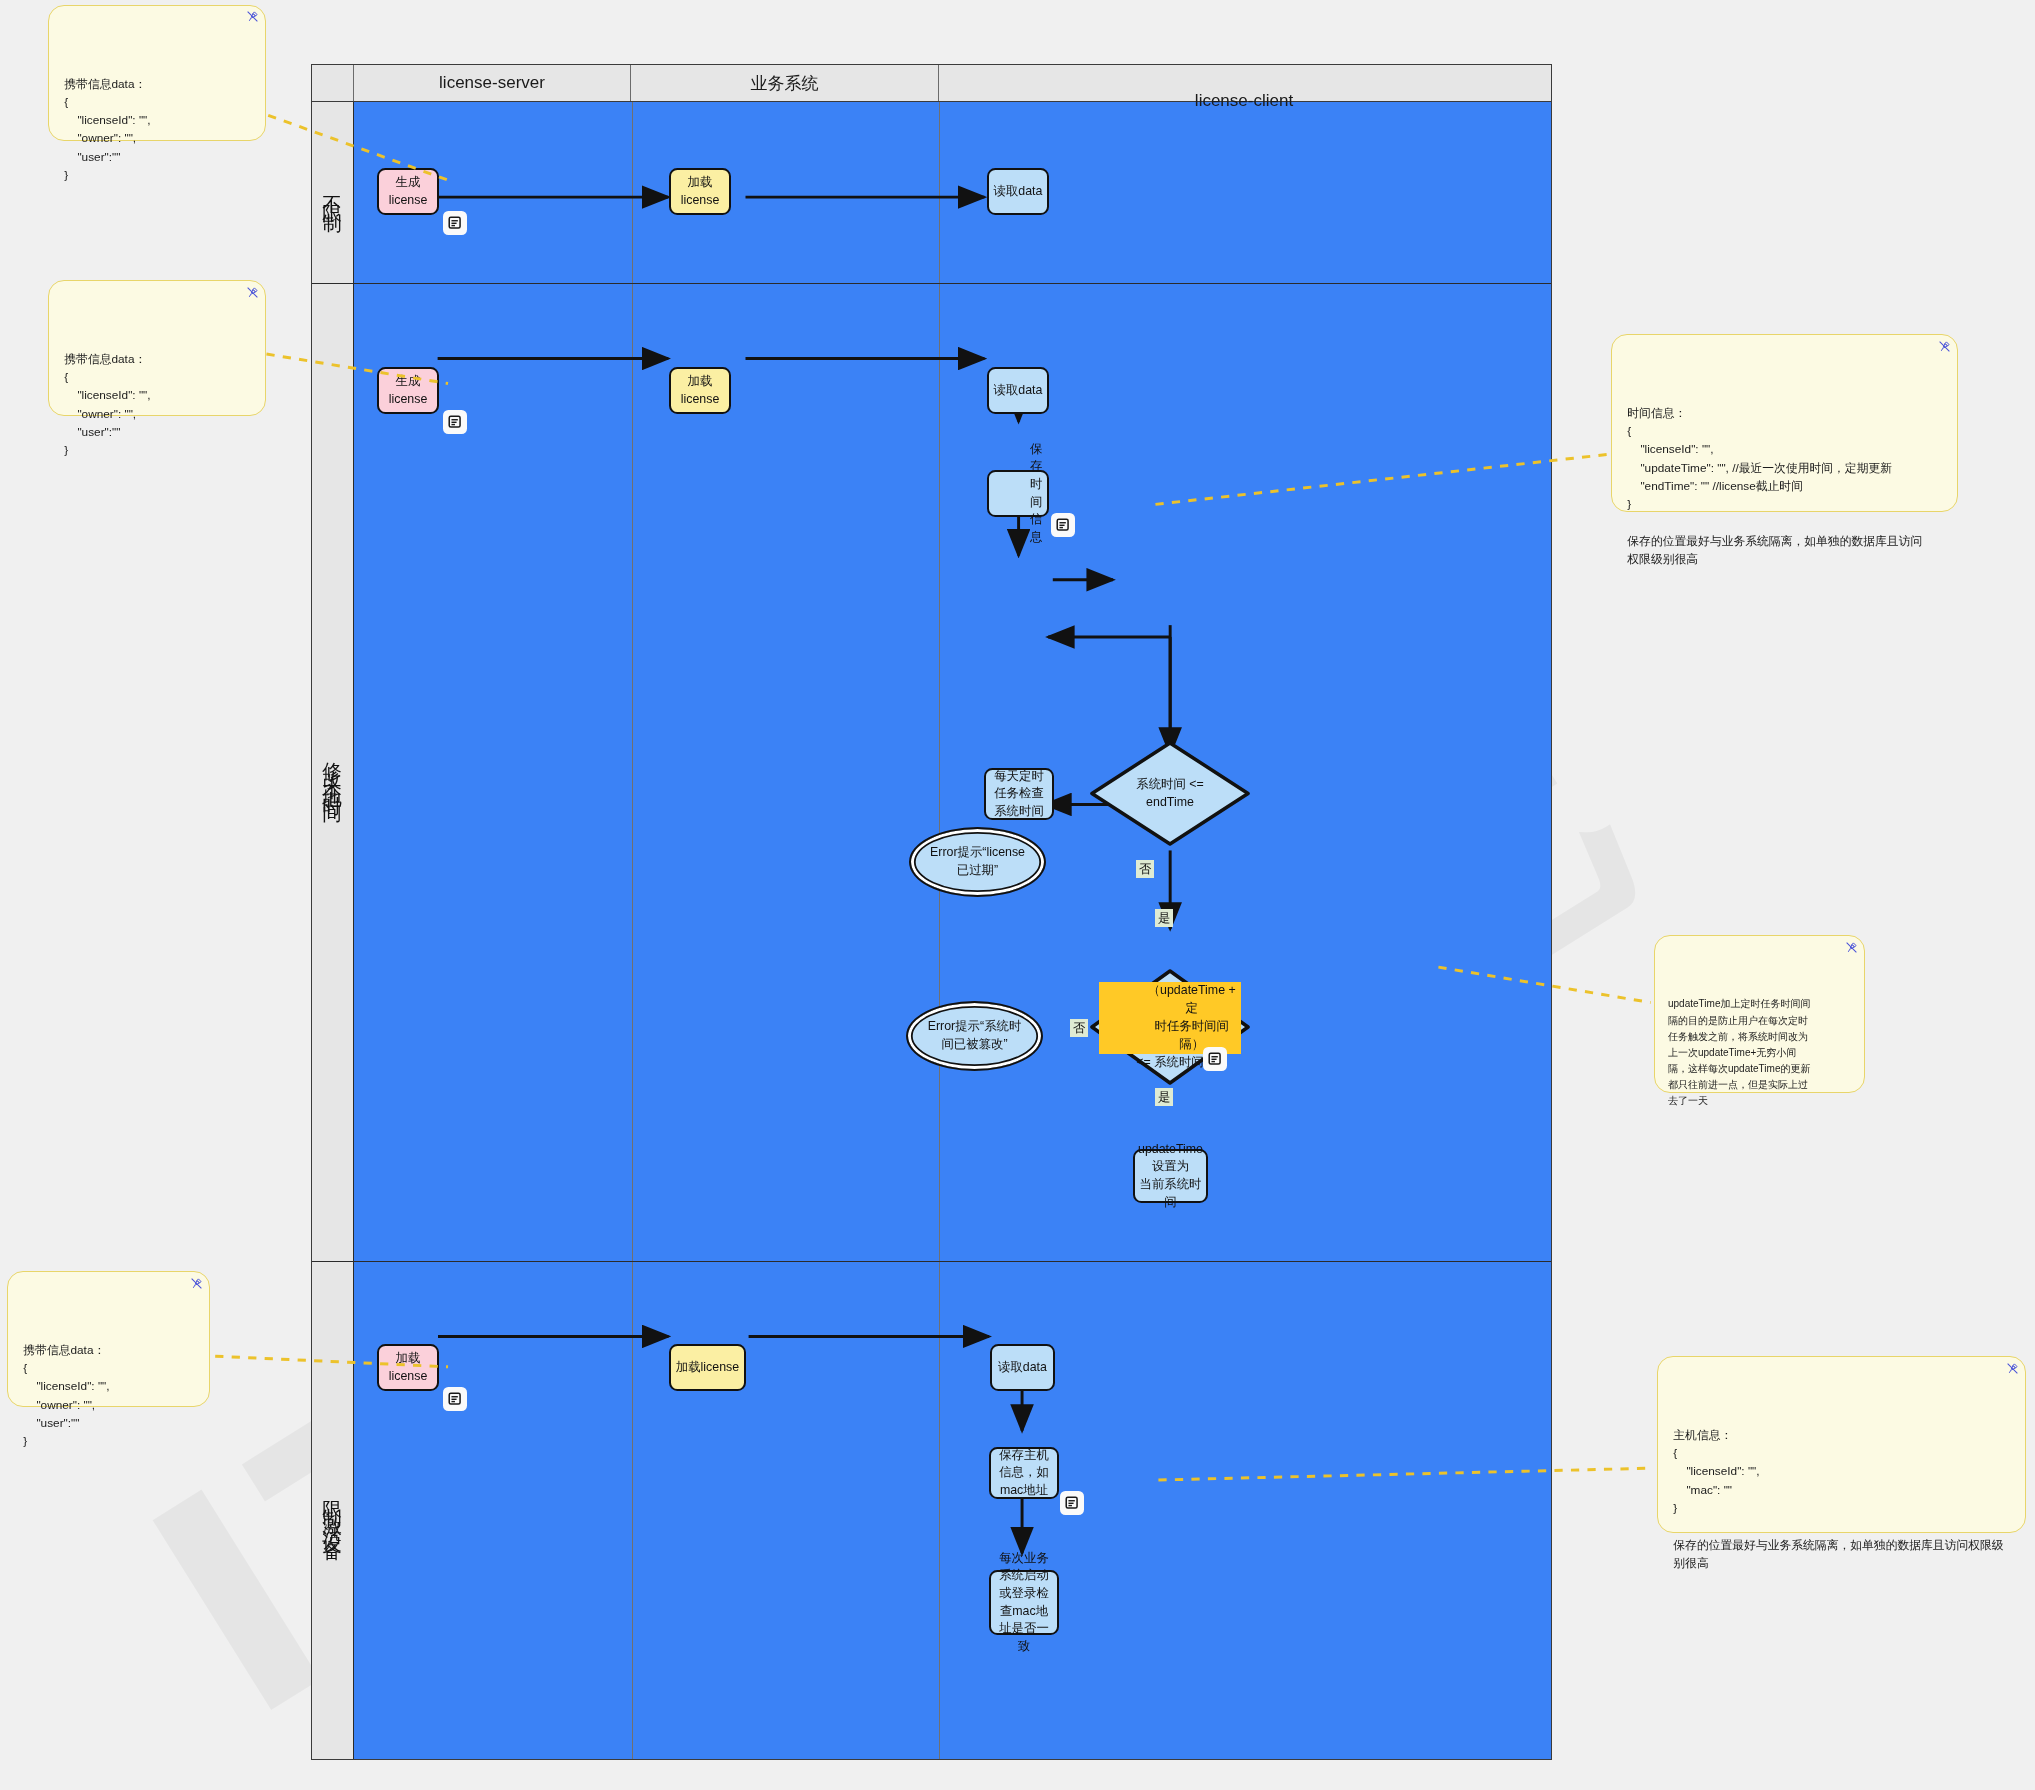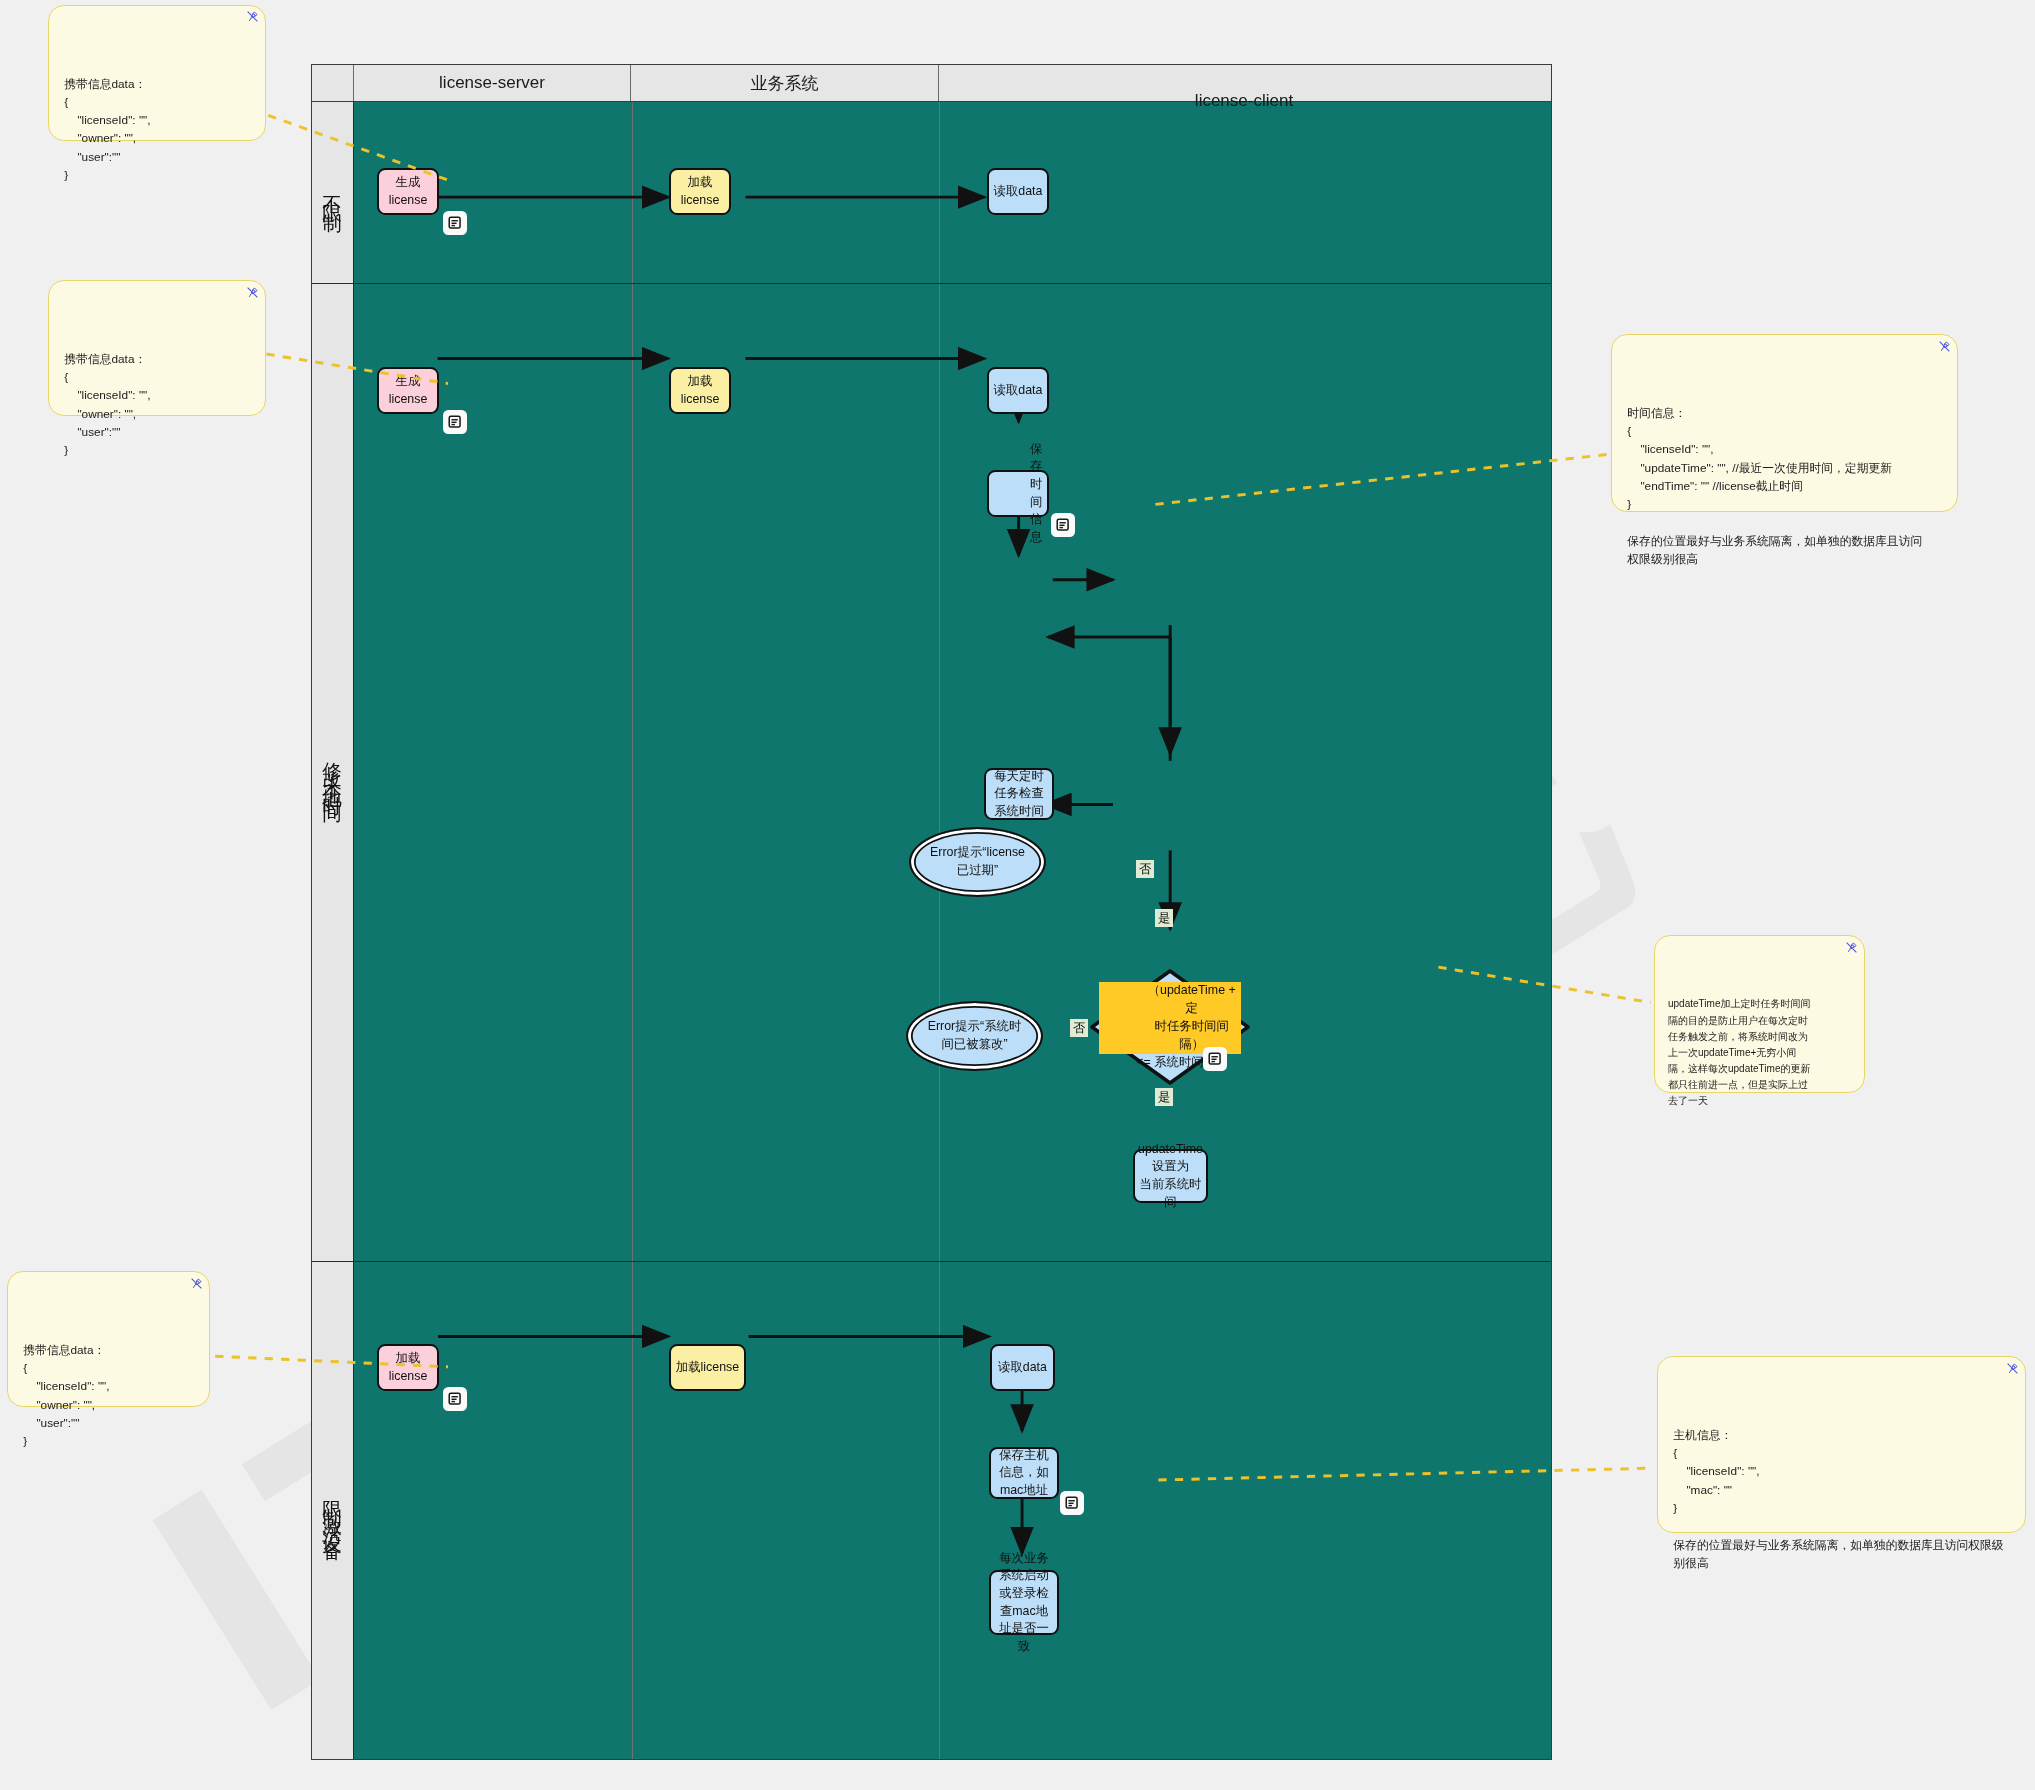--- a/index.html
+++ b/index.html
@@ -38,21 +38,21 @@
 
   
   .grid {
     position: absolute;
     left: 311px;
     top: 64px;
     width: 1241px;
     height: 1696px;
     border: 1.8px solid #3b3b3b;
     box-sizing: border-box;
-    background: #0f766e;
+    background: #3b82f6;
     z-index: 2;
   }
   .header-row {
     position: absolute;
     left: 0; top: 0;
     width: 100%;
     height: 37px;
     background: #e6e6e6;
     border-bottom: 1.8px solid #3b3b3b;
     box-sizing: border-box;
@@ -340,20 +340,29 @@
         <rect x="3.5" y="3.5" width="17" height="17" rx="2.5" fill="none" stroke="#1b1b1b" stroke-width="2.4"></rect>
         <line x1="7" y1="9" x2="17" y2="9" stroke="#1b1b1b" stroke-width="2.2"></line>
         <line x1="7" y1="13" x2="15" y2="13" stroke="#1b1b1b" stroke-width="2.2"></line>
         <line x1="7" y1="16.6" x2="12.5" y2="16.6" stroke="#1b1b1b" stroke-width="2.2"></line>
       </svg>
     </div>
 
     <div class="node blue" style="left:672px; top:703px; width:70px; height:52px; white-space:pre-line;">每天定时任务检查
 系统时间</div>
 
+    <div class="diamond" style="left:777px; top:675px; width:162px; height:107px;">
+      <svg class="shape" viewBox="0 0 275 182" preserveAspectRatio="none">
+        <polygon points="137.5,5 270,91 137.5,177 5,91" fill="#bcdef8" stroke="#111" stroke-width="6" stroke-linejoin="round"></polygon>
+      </svg>
+      <div class="dlabel">
+        <span>系统时间 &lt;=</span>
+        <span>endTime</span>
+      </div>
+    </div>
 
     <div class="terminal" style="left:597px; top:762px; width:137px; height:70px; white-space:pre-line;">Error提示“license
 已过期”</div>
 
     <div class="edge-label" style="left:824px; top:795px;">否</div>
     <div class="edge-label" style="left:843px; top:844px;">是</div>
 
     <div class="diamond" style="left:777px; top:903px; width:162px; height:118px;">
       <svg class="shape" viewBox="0 0 275 200" preserveAspectRatio="none">
         <polygon points="137.5,5 270,100 137.5,195 5,100" fill="#bcdef8" stroke="#111" stroke-width="6" stroke-linejoin="round"></polygon>

